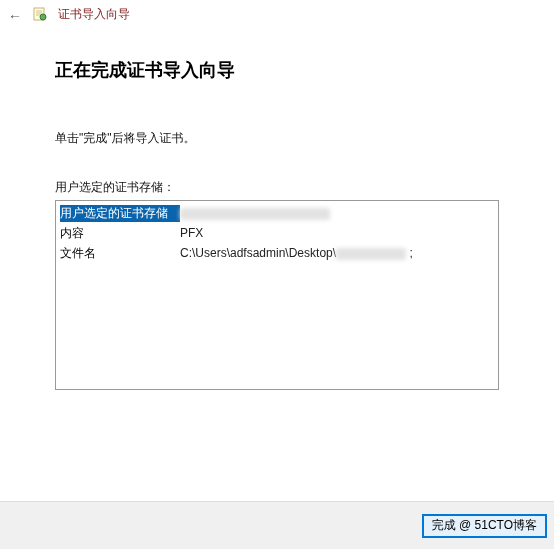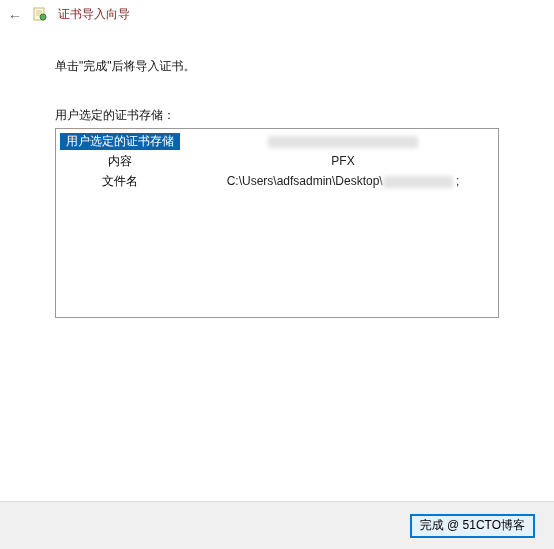--- a/index.html
+++ b/index.html
@@ -50,22 +50,21 @@
       border: 1px solid #999;
       height: 190px;
       background: #fff;
       padding: 2px;
     }
     .row {
       display: flex;
       align-items: center;
       height: 20px;
       padding: 0 2px;
-      gap: 12px;
-      text-align: center;
+      gap: 0;
     }
     .row .k {
       width: 120px;
       flex-shrink: 0;
     }
     .row .v {
       flex: 1;
       color: #222;
       position: relative;
     }
@@ -87,21 +86,21 @@
       position: absolute;
       left: 0;
       right: 0;
       bottom: 0;
       height: 48px;
       background: #f0f0f0;
       border-top: 1px solid #ddd;
       display: flex;
       justify-content: flex-end;
       align-items: center;
-      padding-right: 20px;
+      padding-right: 8px;
     }
     .finish-btn {
       height: 22px;
       min-width: 120px;
       border: 1px solid #0078d7;
       outline: 1px solid #0078d7;
       background: #e5f1fb;
       font-family: inherit;
       font-size: 12px;
       color: #000;
@@ -119,20 +118,21 @@
     <svg width="16" height="16" viewBox="0 0 16 16">
       <rect x="2" y="2" width="10" height="12" fill="#fffde7" stroke="#c9b36a"></rect>
       <path d="M4 5h6M4 7h6M4 9h4" stroke="#c9b36a" stroke-width="0.8"></path>
       <circle cx="11" cy="11" r="3" fill="#5fae5f" stroke="#2e7d32"></circle>
     </svg>
   </span>
   <span class="win-title">证书导入向导</span>
 </div>
 
 <div class="content">
+  <div class="heading">正在完成证书导入向导</div>
   <div class="instruction">单击"完成"后将导入证书。</div>
   <div class="settings-label">用户选定的证书存储：</div>
 
   <div class="settings-box">
     <div class="row selected">
       <span class="k">用户选定的证书存储</span>
       <span class="v"><span class="blur1"></span></span>
     </div>
     <div class="row">
       <span class="k">内容</span>

